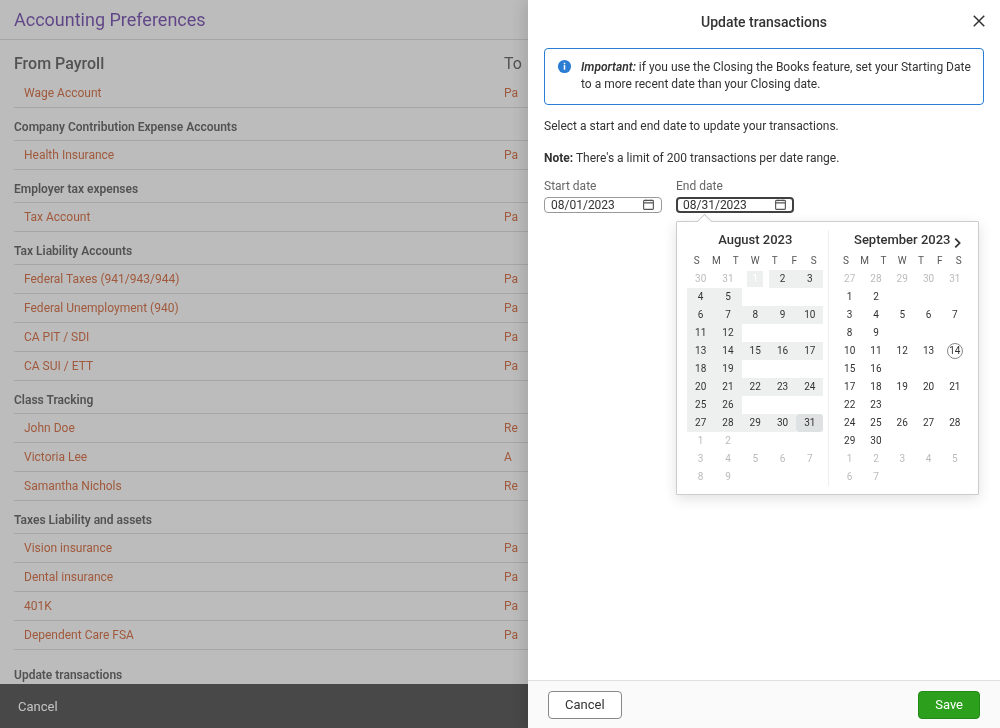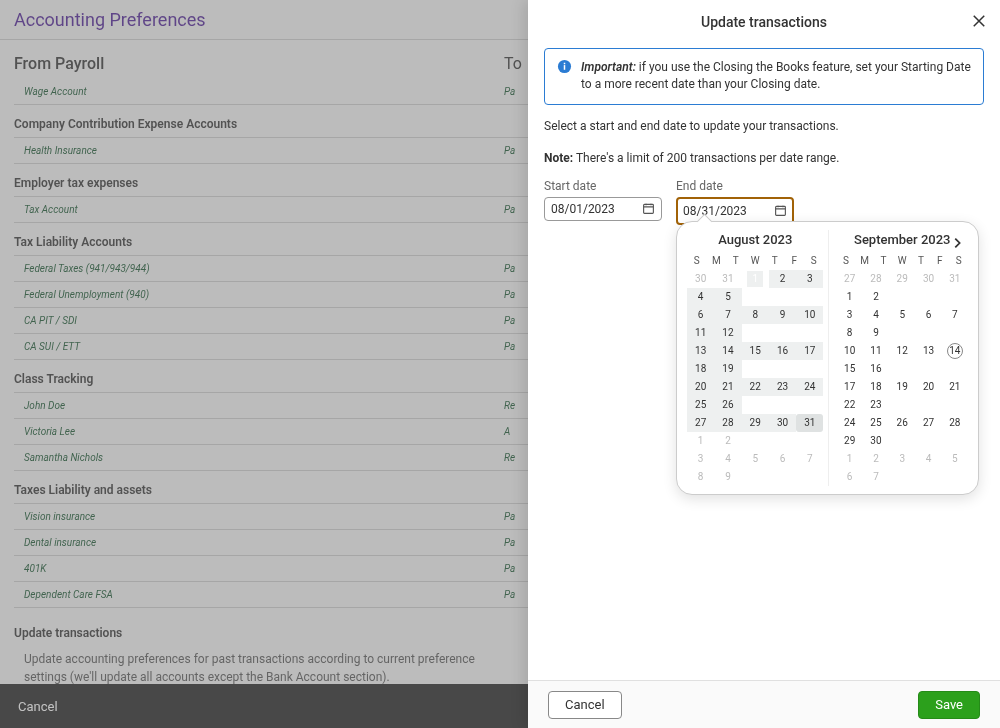--- a/index.html
+++ b/index.html
@@ -6,21 +6,21 @@
 body { font-family: -apple-system, BlinkMacSystemFont, "Segoe UI", Roboto, Arial, sans-serif; font-size: 13px; color: #333; width: 1000px; height: 728px; overflow: hidden; position: relative; background: #f4f4f4; }
 .bg-page { position: absolute; top: 0; left: 0; width: 1000px; height: 728px; background: #f4f4f4; }
 .bg-header { width: 100%; height: 40px; display: flex; align-items: center; padding: 0 14px; border-bottom: 1px solid #ccc; }
 .bg-header h1 { font-size: 18px; font-weight: 400; color: #4c1d95; }
 .bg-body { padding: 14px; }
 .col-headers { display: flex; padding-bottom: 6px; }
 .col-headers .col1 { width: 490px; font-size: 16px; font-weight: 500; }
 .col-headers .col2 { font-size: 16px; font-weight: 400; }
 .section { margin-bottom: 6px; }
 .section-title { font-size: 12px; font-weight: 600; padding: 6px 0; border-bottom: 1px solid #ccc; }
-.row { display: flex; border-bottom: 1px solid #ccc; padding: 7px 0 7px 10px; font-size: 10px; color: #14532d; font-style: italic; }
+.row { display: flex; border-bottom: 1px solid #ccc; padding: 7px 0 7px 10px; font-size: 12px; color: #c2410c; }
 .row .c1 { width: 480px; }
 .row .c2 { }
 .update-section { margin-top: 12px; }
 .update-title { font-size: 12px; font-weight: 600; padding: 6px 0; }
 .update-desc { font-size: 12px; color: #555; padding: 4px 10px 0 10px; line-height: 1.5; max-width: 510px; }
 .bg-footer { position: absolute; bottom: 0; left: 0; width: 528px; height: 44px; background: #222; display: flex; align-items: center; padding: 0 18px; }
 .bg-footer span { color: #fff; font-size: 13px; }
 .overlay { position: absolute; top: 0; left: 0; width: 528px; height: 728px; background: rgba(120,120,120,0.45); pointer-events: none; }
 .panel { position: absolute; top: 0; right: 0; width: 472px; height: 728px; background: #fff; box-shadow: -4px 0 14px rgba(0,0,0,0.12); display: flex; flex-direction: column; }
 .panel-header { height: 44px; display: flex; align-items: center; justify-content: center; position: relative; }
@@ -32,24 +32,24 @@
 .info-icon { flex: 0 0 16px; }
 .info-icon svg { width: 15px; height: 15px; }
 .info-text { font-size: 12px; line-height: 1.45; }
 .info-text b { font-weight: 600; font-style: italic; }
 .instr { font-size: 12px; margin-bottom: 18px; }
 .note { font-size: 12px; margin-bottom: 14px; }
 .note b { font-weight: 700; }
 .date-fields { display: flex; gap: 14px; }
 .date-col { display: flex; flex-direction: column; gap: 4px; position: relative; }
 .date-label { font-size: 12px; color: #666; }
-.date-input { display: flex; align-items: center; justify-content: space-between; width: 118px; height: 24px; border: 1px solid #999; border-radius: 4px; padding: 0 6px; font-size: 12px; background: #fff; }
-.date-input.active { border: 2px solid #a16207; padding: 12px 5px; }
+.date-input { display: flex; align-items: center; justify-content: space-between; width: 118px; height: 16px; border: 1px solid #999; border-radius: 4px; padding: 0 6px; font-size: 12px; background: #fff; }
+.date-input.active { border: 2px solid #404040; padding: 0 5px; }
 .cal-icon svg { width: 13px; height: 13px; display: block; }
-.calendar-popup { position: absolute; top: 42px; left: 0; width: 303px; background: #fff; border: 1px solid #ccc; border-radius: 16px; box-shadow: 0 4px 14px rgba(0,0,0,0.12); padding: 8px 6px; display: flex; }
+.calendar-popup { position: absolute; top: 42px; left: 0; width: 303px; background: #fff; border: 1px solid #ccc; border-radius: 1px; box-shadow: 0 4px 14px rgba(0,0,0,0.12); padding: 8px 6px; display: flex; }
 .calendar-popup::before { content: ""; position: absolute; top: -6px; left: 22px; width: 10px; height: 10px; background: #fff; border-left: 1px solid #ccc; border-top: 1px solid #ccc; transform: rotate(45deg); }
 .month { width: 50%; padding: 0 4px; position: relative; }
 .month + .month { border-left: 1px solid #eee; padding-left: 8px; }
 .month-header { text-align: center; font-size: 13px; font-weight: 500; padding: 2px 0 8px; position: relative; }
 .nav-arrow { position: absolute; top: 0; right: 4px; width: 16px; height: 16px; cursor: pointer; }
 .nav-arrow svg { width: 14px; height: 14px; }
 .dow { display: grid; grid-template-columns: repeat(7, 1fr); text-align: center; font-size: 10px; color: #555; padding-bottom: 4px; }
 .weeks { display: flex; flex-direction: column; }
 .week { display: grid; grid-template-columns: repeat(5, 1fr); }
 .day { height: 18px; display: flex; align-items: center; justify-content: center; font-size: 10px; color: #333; cursor: pointer; border-radius: 3px; }

